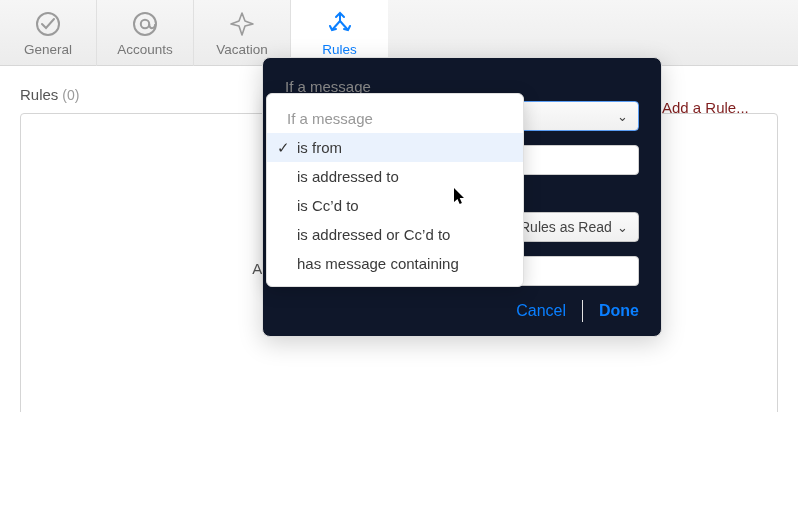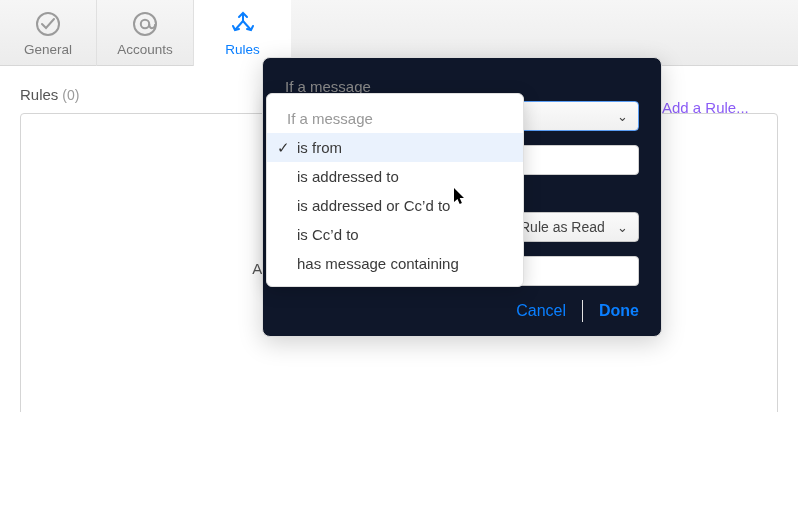--- a/index.html
+++ b/index.html
@@ -8,21 +8,21 @@
   .toolbar{height:66px;background:linear-gradient(#f6f6f6,#ececec);border-bottom:1px solid #d7d7d7;display:flex;align-items:center;}
   .tab{width:97px;height:66px;display:flex;flex-direction:column;align-items:center;justify-content:center;color:#777;border-right:1px solid #e0e0e0;}
   .tab:last-child{border-right:none;}
   .tab.active{background:#fff;color:#0a7fff;}
   .tab .icon{height:30px;display:flex;align-items:center;justify-content:center;}
   .tab .label{margin-top:3px;font-size:13.5px;}
   .content{position:relative;padding:20px;height:calc(507px - 66px - 53px);}
   .rules-header{display:flex;justify-content:space-between;align-items:center;margin-bottom:10px;}
   .rules-title{font-size:15px;color:#555;}
   .rules-count{color:#9a9a9a;}
-  .add-rule{color:#8b5cf6;font-size:15px;}
+  .add-rule{color:#7f1d1d;font-size:15px;}
   .rules-box{height:310px;border:1px solid #d5d5d5;border-radius:4px;display:flex;align-items:center;justify-content:center;}
   .rules-empty{color:#555;font-size:15px;}
   .bottombar{height:53px;border-top:1px solid #e6e6e6;display:flex;align-items:center;justify-content:space-between;padding:0 20px;}
   .help{width:26px;height:26px;border:2px solid #a8a8a8;border-radius:50%;display:flex;align-items:center;justify-content:center;color:#a8a8a8;font-size:16px;}
   .done-main{color:#9a9a9a;font-size:17px;}
   .popover{position:absolute;left:262px;top:57px;width:400px;background:#0f172a;border:1px solid #ddd;border-radius:8px;box-shadow:0 6px 24px rgba(0,0,0,0.18);padding:20px 22px 14px 22px;}
   .row{margin-bottom:14px;}
   .field-label{color:#888;font-size:15px;display:block;margin-bottom:6px;}
   .select-like{height:30px;border:1px solid #c6c6c6;border-radius:4px;background:linear-gradient(#fafafa,#f0f0f0);position:relative;}
   .select-like .chev{position:absolute;right:10px;top:7px;font-size:13px;color:#444;}
@@ -61,20 +61,28 @@
     <div class="tab">
       <span class="icon">
         <svg width="28" height="28" viewBox="0 0 28 28">
             <circle cx="14" cy="14" r="11" fill="none" stroke="#9b9b9b" stroke-width="2"></circle>
             <circle cx="14" cy="14" r="4.2" fill="none" stroke="#9b9b9b" stroke-width="2"></circle>
             <path d="M18.2 14 c0 6 6 5 6 0" fill="none" stroke="#9b9b9b" stroke-width="2"></path>
           </svg>
       </span>
       <span class="label">Accounts</span>
     </div>
+    <div class="tab">
+      <span class="icon">
+        <svg width="28" height="28" viewBox="0 0 28 28">
+            <path d="M14 3 l3 8 l8 3 l-8 2 l-3 9 l-3 -9 l-8 -2 l8 -3 z" fill="none" stroke="#9b9b9b" stroke-width="1.6" stroke-linejoin="round"></path>
+          </svg>
+      </span>
+      <span class="label">Vacation</span>
+    </div>
     <div class="tab active">
       <span class="icon">
         <svg width="28" height="28" viewBox="0 0 28 28">
             <path d="M14 4 v7" stroke="#0a7fff" stroke-width="2"></path>
             <path d="M10 7 l4 -4 l4 4" fill="none" stroke="#0a7fff" stroke-width="2" stroke-linecap="round"></path>
             <path d="M14 11 l-8 9" stroke="#0a7fff" stroke-width="2"></path>
             <path d="M14 11 l8 9" stroke="#0a7fff" stroke-width="2"></path>
             <path d="M4 16 l2 4 l4 -1" fill="none" stroke="#0a7fff" stroke-width="2" stroke-linecap="round"></path>
             <path d="M24 16 l-2 4 l-4 -1" fill="none" stroke="#0a7fff" stroke-width="2" stroke-linecap="round"></path>
           </svg>
@@ -106,21 +114,21 @@
         <span class="chev">⌄</span>
       </div>
     </div>
     <div class="row">
       <div class="input-like"></div>
     </div>
     <div class="row">
       <span class="field-label">Then</span>
       <div class="then-row">
         <div class="select-like act-select" style="margin-left:auto;">
-          <span>Rule as Read</span>
+          <span>Rules as Read</span>
           <span class="chev">⌄</span>
         </div>
       </div>
     </div>
     <div class="row">
       <div class="input-like"></div>
     </div>
     <div class="dialog-actions">
       <span class="btn-link">Cancel</span>
       <span class="sep"></span>
@@ -130,24 +138,24 @@
     <div class="dropdown">
       <div class="dd-title">If a message</div>
       <div class="dd-item sel">
         <span class="chk">✓</span>
         <span>is from</span>
       </div>
       <div class="dd-item">
         <span>is addressed to</span>
       </div>
       <div class="dd-item">
-        <span>is addressed or Cc’d to</span>
+        <span>is Cc’d to</span>
       </div>
       <div class="dd-item">
-        <span>is Cc’d to</span>
+        <span>is addressed or Cc’d to</span>
       </div>
       <div class="dd-item">
         <span>has message containing</span>
       </div>
       <div class="cursor">
         <svg width="14" height="18" viewBox="0 0 14 18">
             <path d="M1 1 l0 14 l3.5 -3 l2.2 5 l2.2 -1 l-2.2 -5 l4.3 0 z" fill="#000"></path>
           </svg>
       </div>
     </div>

